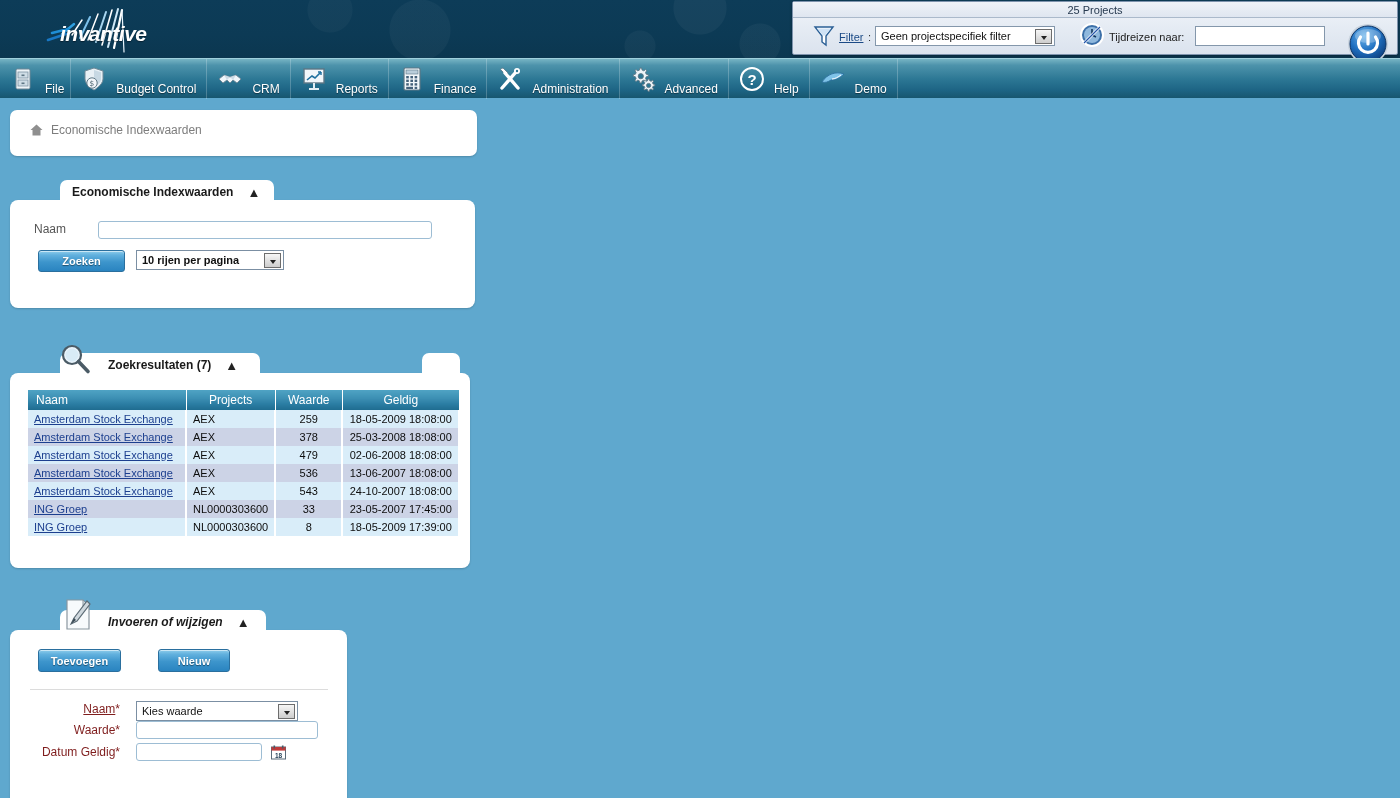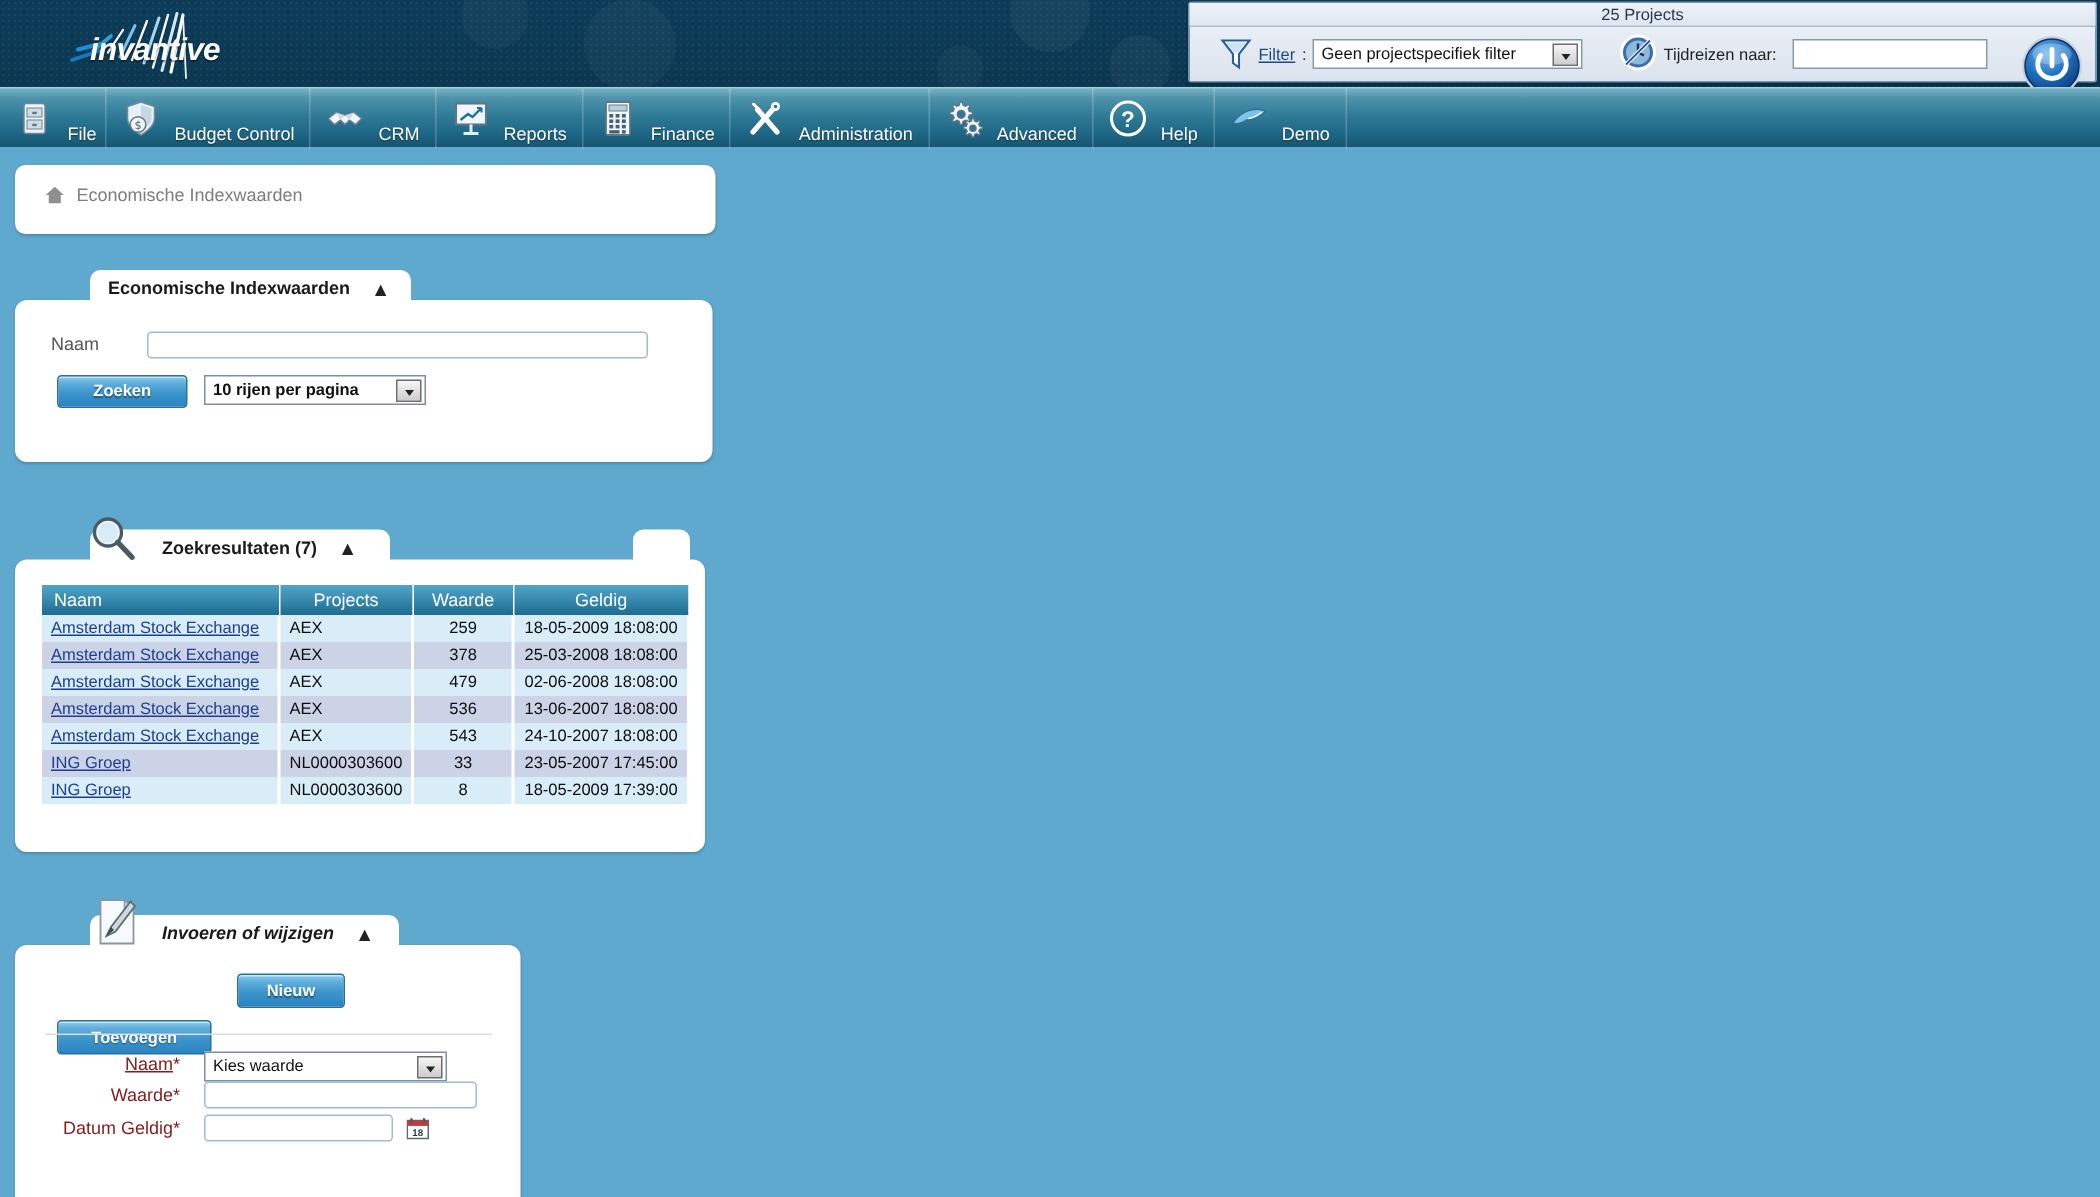--- a/index.html
+++ b/index.html
@@ -194,21 +194,21 @@
   .col-afk  { width:85px; }
   .col-waarde { width:67px; }
   .col-geldig { width:117px; }
 
   
   #panel-edit { left:10px; top:610px; width:337px; height:188px; }
   #panel-edit .tab-head { left:50px; width:206px; padding-left:48px;font-style:italic; }
   #panel-edit .tab-body { left:0; top:20px; width:337px; height:178px; }
   .pencil-ico { left:62px; top:598px; width:32px; height:34px; }
 
-  .btn-toevoegen { position:absolute; left:38px; top:649px; width:103px; height:23px;margin-top:31px; }
+  .btn-toevoegen { position:absolute; left:38px; top:649px; width:83px; height:23px; }
   .btn-nieuw     { position:absolute; left:158px; top:649px; width:72px;  height:23px; }
   .form-divider  { position:absolute; left:30px; top:689px; width:298px; height:1px; background:#dcdcdc; }
 
   .flabel { position:absolute; font-size:12px; color:#7f1d1d; text-align:right; }
   .finput {
     position:absolute; height:18px; border:1px solid #9dbdd4; border-radius:3px;
     background:#fff; font-size:11px; padding:1px 4px; font-family:"Liberation Sans",sans-serif;
   }
   .lbl-f-naam   { left:52px;  top:702px; width:68px; }
   .lbl-f-waarde { left:52px;  top:723px; width:68px; }

